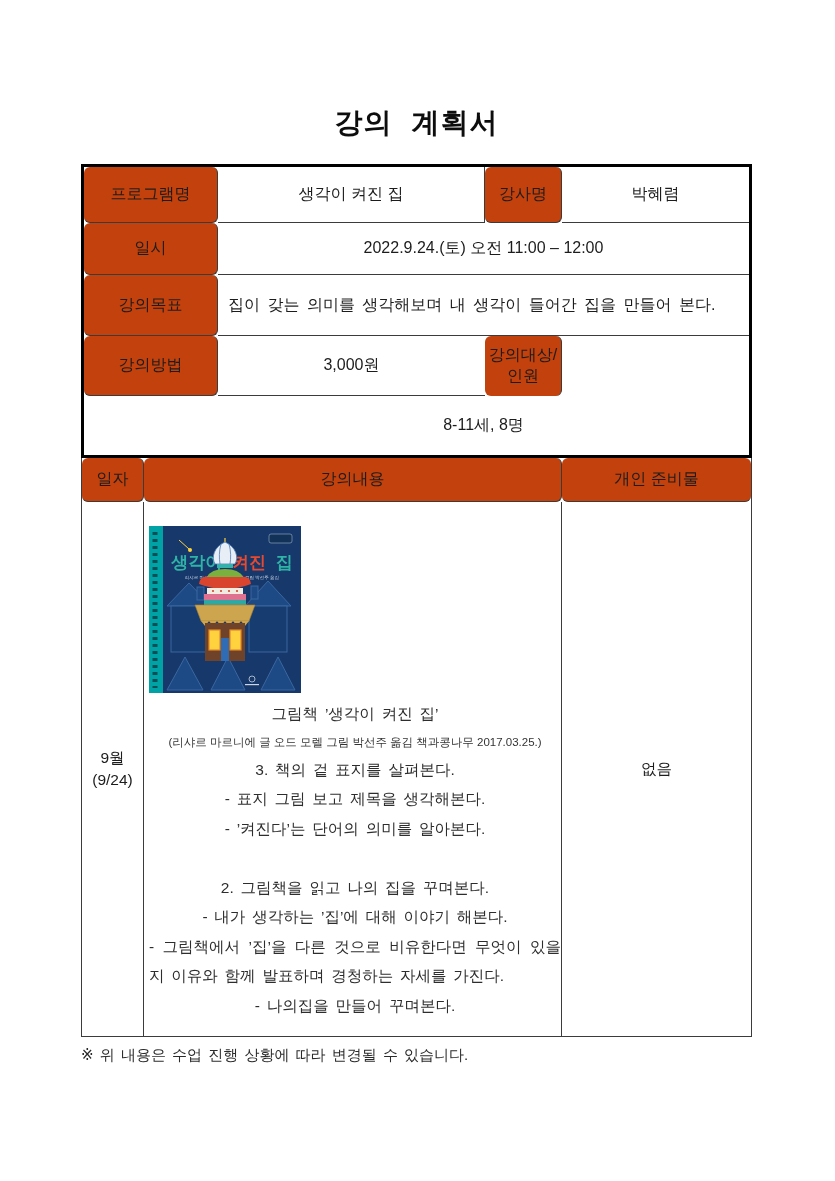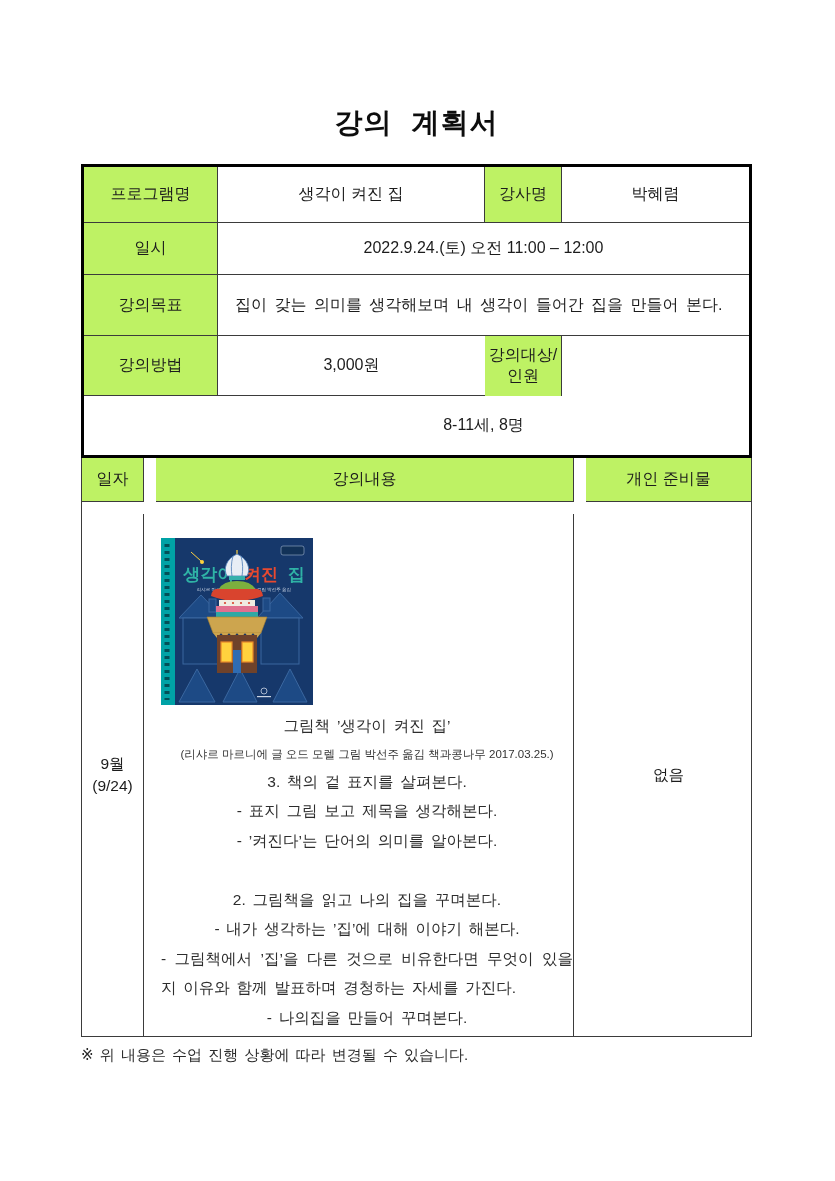--- a/index.html
+++ b/index.html
@@ -21,33 +21,32 @@
     display:grid;
     grid-template-columns:134px 267px 77px 1fr;
     grid-template-rows:56px 52px 61px 60px 1fr;
   }
   .cell {
     box-sizing:border-box;
     border-right:1px solid #3b3b3b; border-bottom:1px solid #3b3b3b;
     display:flex; align-items:center; justify-content:center;
     font-size:16px; color:#1c1c1c; text-align:center;
   }
-  .hdr { background:#bef264; }
+  .hdr { background:#c2410c;border-radius:6px; }
   .no-r { border-right:none; }
   .no-b { border-bottom:none; }
   .sp3 { grid-column:2 / 5; }
-  .left-pad { justify-content:flex-start; text-align:left; padding:0 17px; word-spacing:3px; }
+  .left-pad { justify-content:flex-start; text-align:left; padding:0 10px; word-spacing:3px; }
   
   .t2 {
     position:absolute; left:81px; top:458px; width:671px; height:579px;
     box-sizing:border-box; border:1px solid #3b3b3b; border-top:none; background:#fff;
     display:grid;
     grid-template-columns:62px 418px 1fr;
     grid-template-rows:44px 1fr;
-    gap:12px;
   }
   .date-cell { flex-direction:column; font-size:15.5px; line-height:22px; }
   .content-cell { position:relative; display:block; }
   .supplies-cell { font-size:15.5px; }
   .book-svg { position:absolute; left:5px; top:24px; }
   .content-text { position:absolute; left:5px; right:0; top:197px; }
   .cl { font-size:15.5px; line-height:29.5px; color:#2d2d2d; word-spacing:2.5px; white-space:normal; }
   .cl.small { font-size:11.5px; line-height:26px; word-spacing:0; color:#333; }
   .cl.gap { height:29.5px; }
   .cl.just { text-align:justify; }

